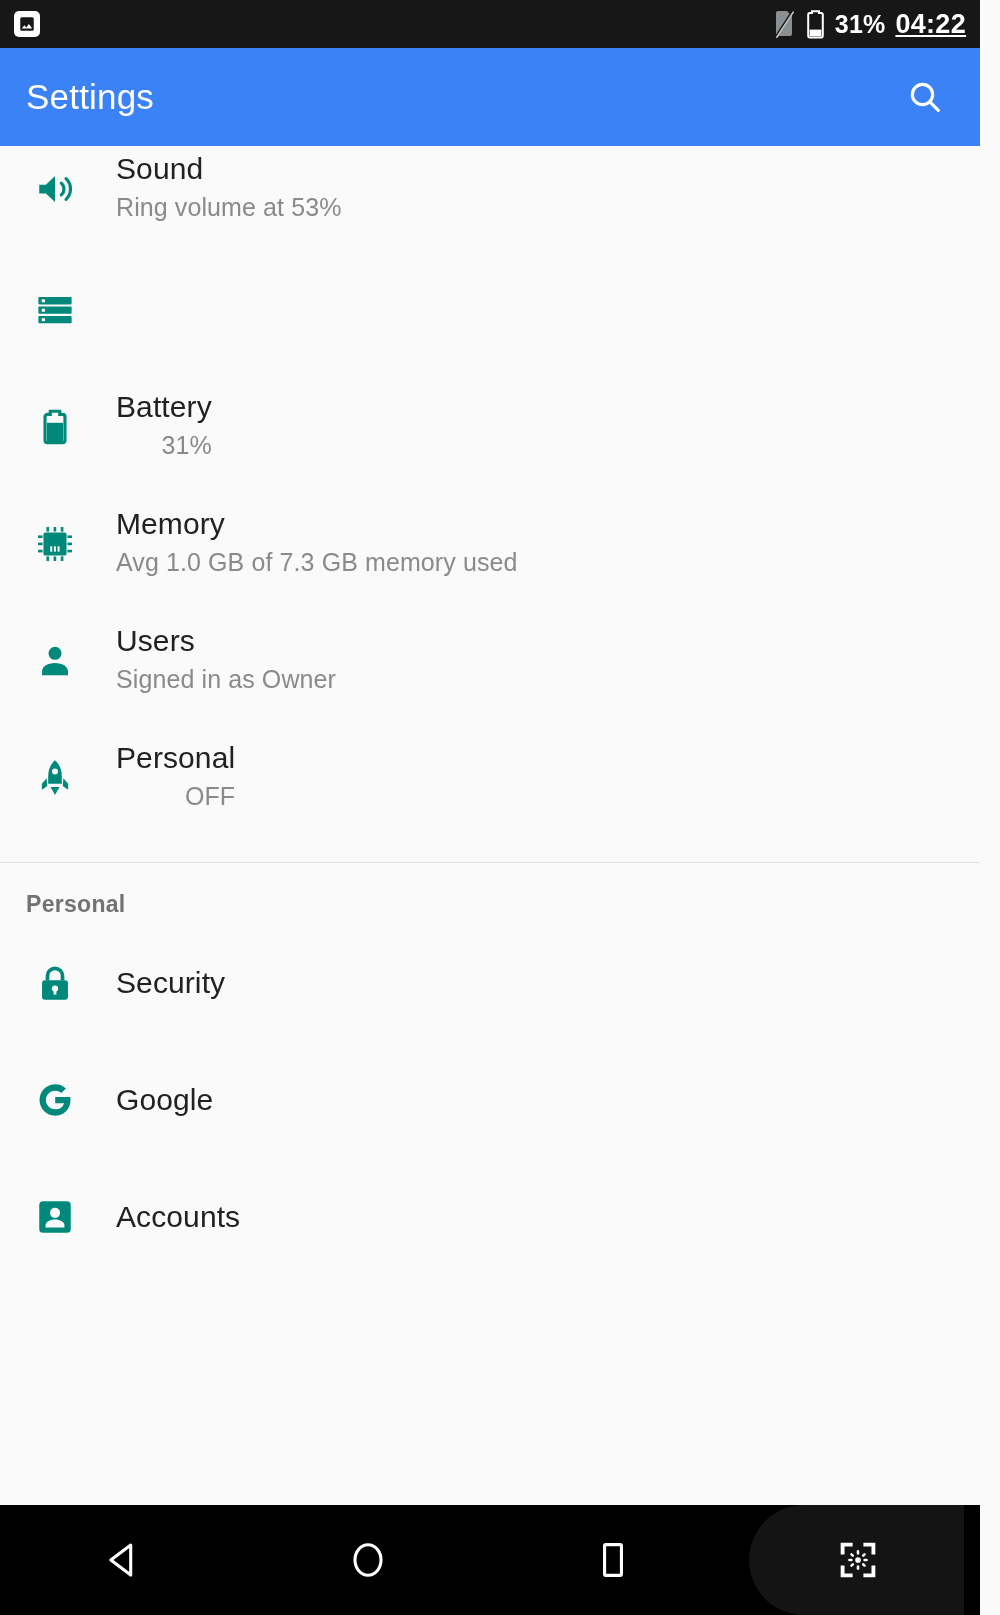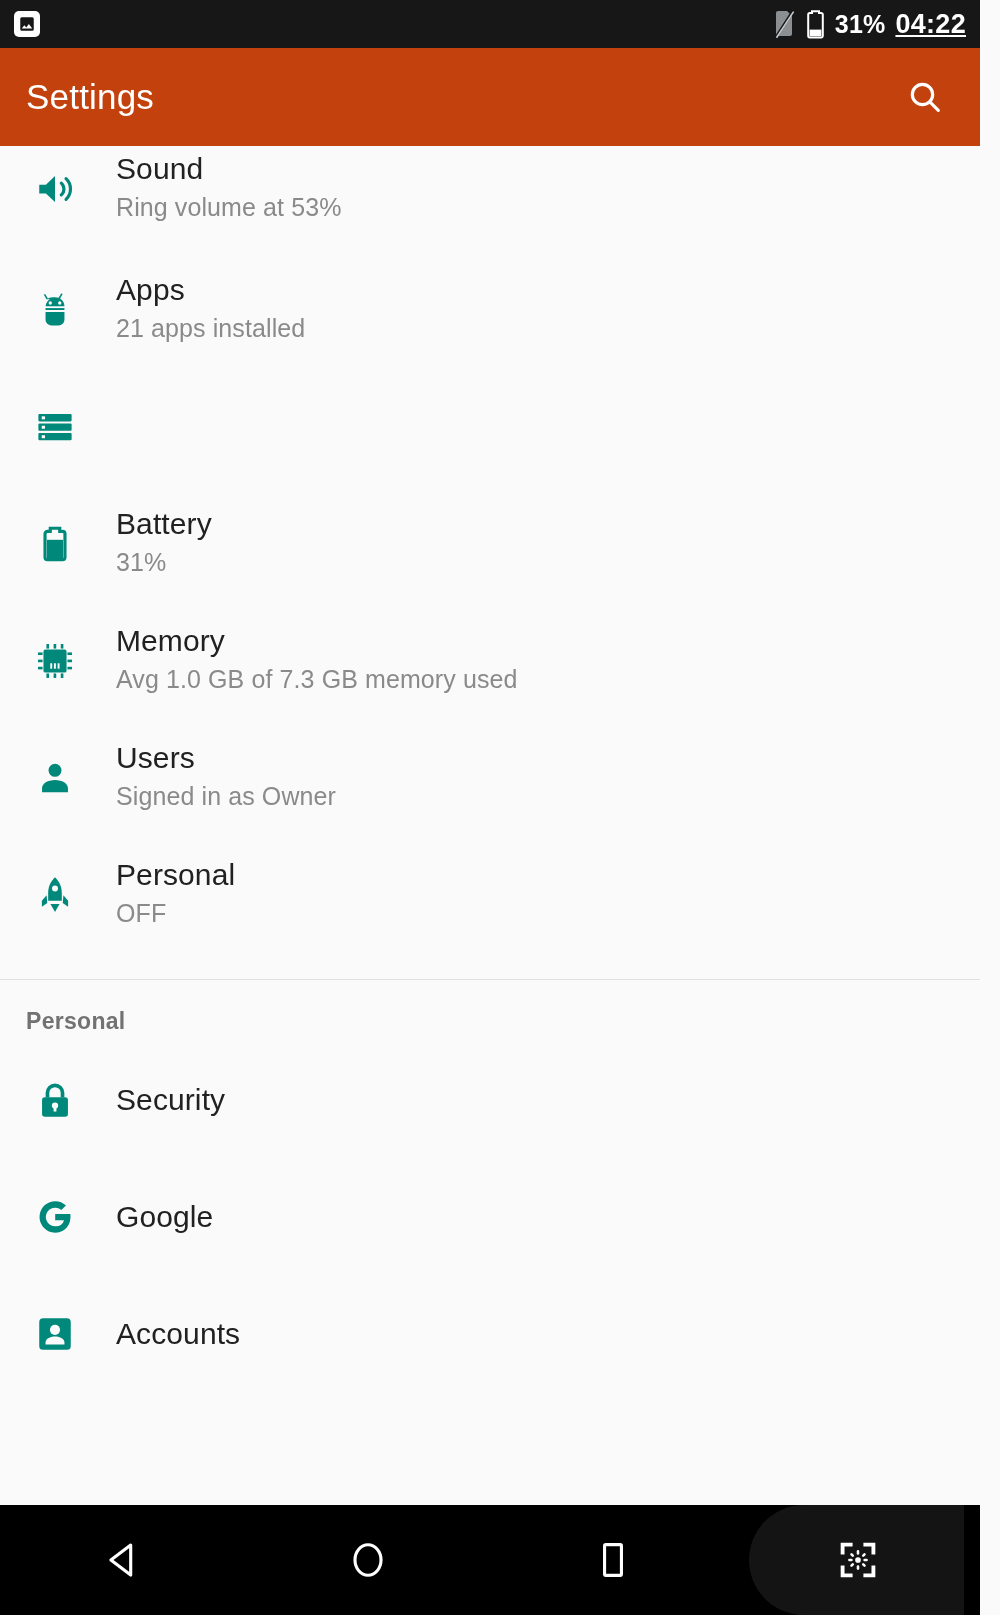--- a/index.html
+++ b/index.html
@@ -56,21 +56,21 @@
   .icon-screenshot-notif {
     width: 26px; height: 26px;
     background: #ffffff;
     border-radius: 5px;
     display: flex; align-items: center; justify-content: center;
   }
 
   
   .app-bar {
     height: 98px;
-    background: #c2410c;
+    background: #3b82f6;
     display: flex;
     align-items: center;
     padding: 0 26px;
     flex: 0 0 auto;
   }
   .app-title {
     color: #ffffff;
     font-size: 35px;
     font-weight: normal;
     letter-spacing: 0.2px;
@@ -123,20 +123,21 @@
     font-size: 30px;
     color: #212121;
     line-height: 1.25;
     letter-spacing: 0.1px;
   }
   .row-summary {
     font-size: 25px;
     color: #8a8a8a;
     line-height: 1.25;
     letter-spacing: 0.1px;
+    text-align: right;
   }
 
   .divider {
     height: 1px;
     background: #e0e0e0;
     width: 100%;
   }
 
   .section-header {
     padding: 28px 26px 6px 26px;
@@ -237,37 +238,20 @@
           <path fill="#00897b" d="M3 9.5v5h3.8L12 19.4V4.6L6.8 9.5H3z"></path>
           <path fill="none" stroke="#00897b" stroke-width="1.8" stroke-linecap="round" d="M15.6 8.6a4.6 4.6 0 0 1 0 6.8M18.3 6.1a8.1 8.1 0 0 1 0 11.8"></path>
         </svg>
       </div>
       <div class="row-text" style="padding-top:4px;">
         <span class="row-title">Sound</span>
         <span class="row-summary">Ring volume at 53%</span>
       </div>
     </div>
 
-    <div class="row">
-      <div class="row-icon">
-        <svg width="42" height="42" viewBox="0 0 24 24">
-          <g fill="#00897b">
-            <path d="M7.1 5.9 5.8 3.6a.45.45 0 1 1 .78-.45l1.33 2.3A7.2 7.2 0 0 1 12 4.7c.75 0 1.47.12 2.11.35l1.32-2.3a.45.45 0 1 1 .78.45l-1.3 2.26A5.5 5.5 0 0 1 17.4 9.9H6.6a5.5 5.5 0 0 1 2.5-3.99z"></path>
-            <circle cx="9.3" cy="8" r="0.95" fill="#fafafa"></circle>
-            <circle cx="14.7" cy="8" r="0.95" fill="#fafafa"></circle>
-            <rect x="6.6" y="10.9" width="10.8" height="1.1"></rect>
-            <path d="M6.6 13.1h10.8v4.4a3.4 3.4 0 0 1-3.4 3.4h-4a3.4 3.4 0 0 1-3.4-3.4v-4.4z"></path>
-          </g>
-        </svg>
-      </div>
-      <div class="row-text">
-        <span class="row-title">Apps</span>
-        <span class="row-summary">21 apps installed</span>
-      </div>
-    </div>
 
     <div class="row">
       <div class="row-icon">
         <svg width="42" height="42" viewBox="0 0 24 24">
           <g fill="#00897b">
             <rect x="2.5" y="4.6" width="19" height="4.2" rx="0.6"></rect>
             <rect x="2.5" y="10" width="19" height="4.2" rx="0.6"></rect>
             <rect x="2.5" y="15.4" width="19" height="4.2" rx="0.6"></rect>
           </g>
           <g fill="#fafafa">

